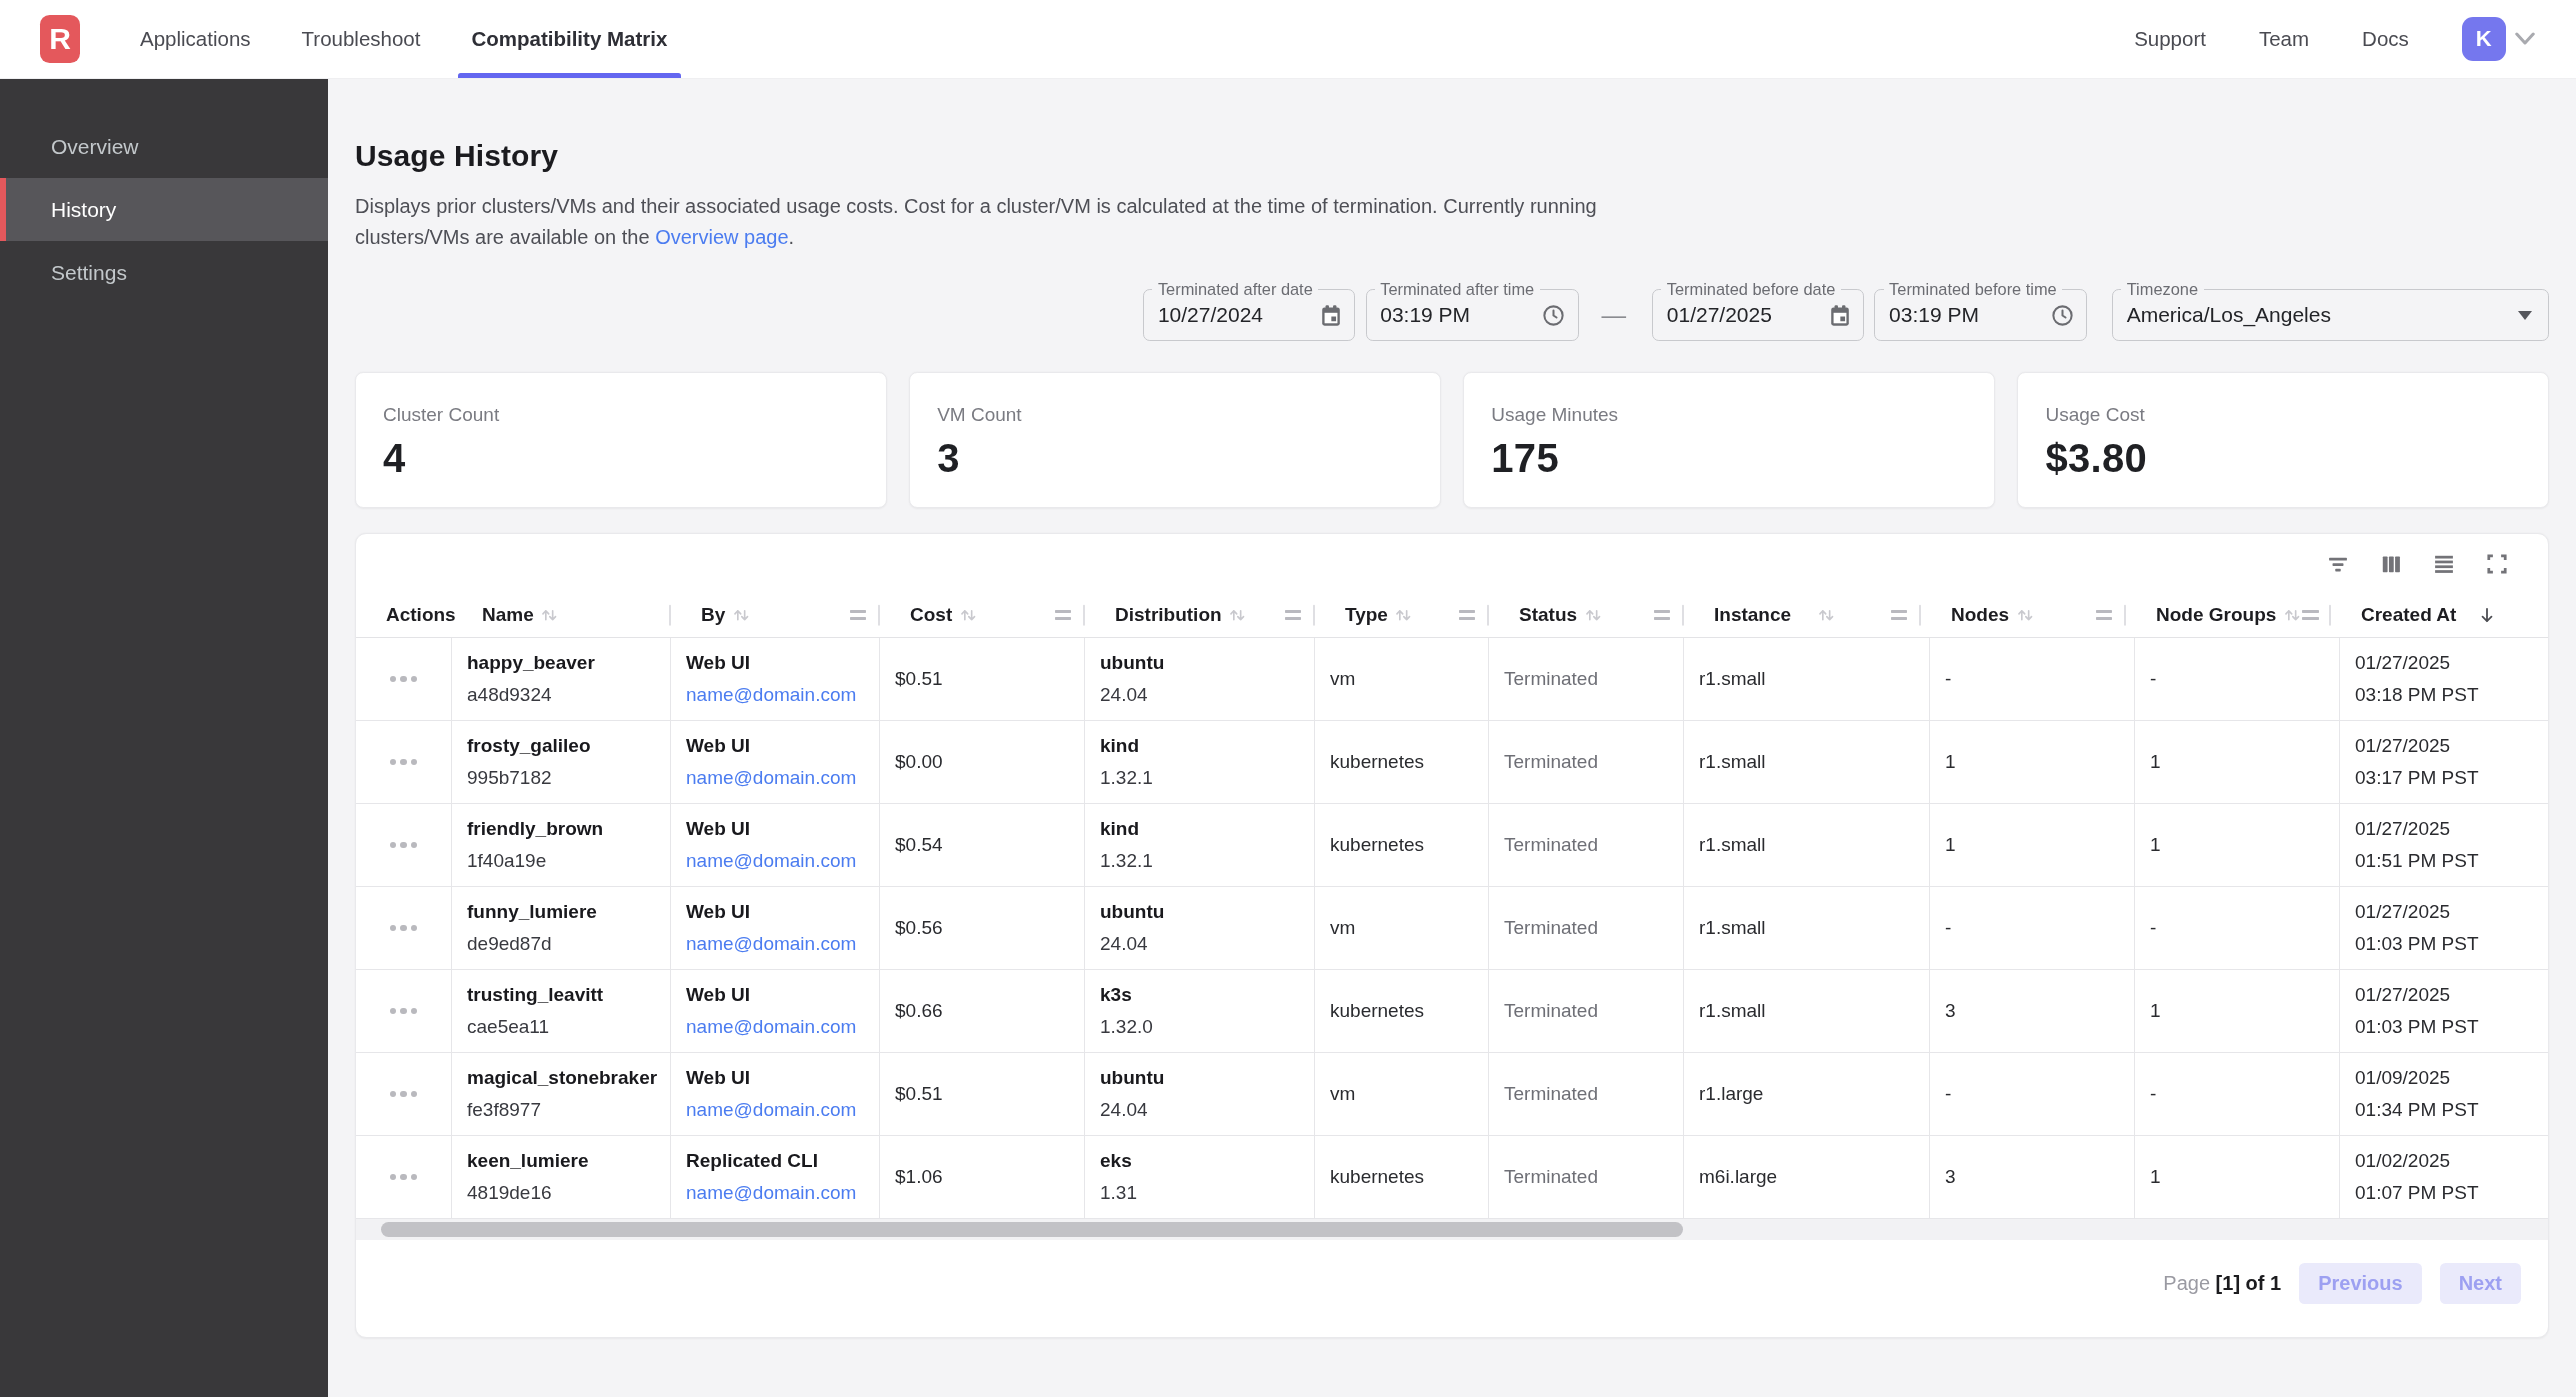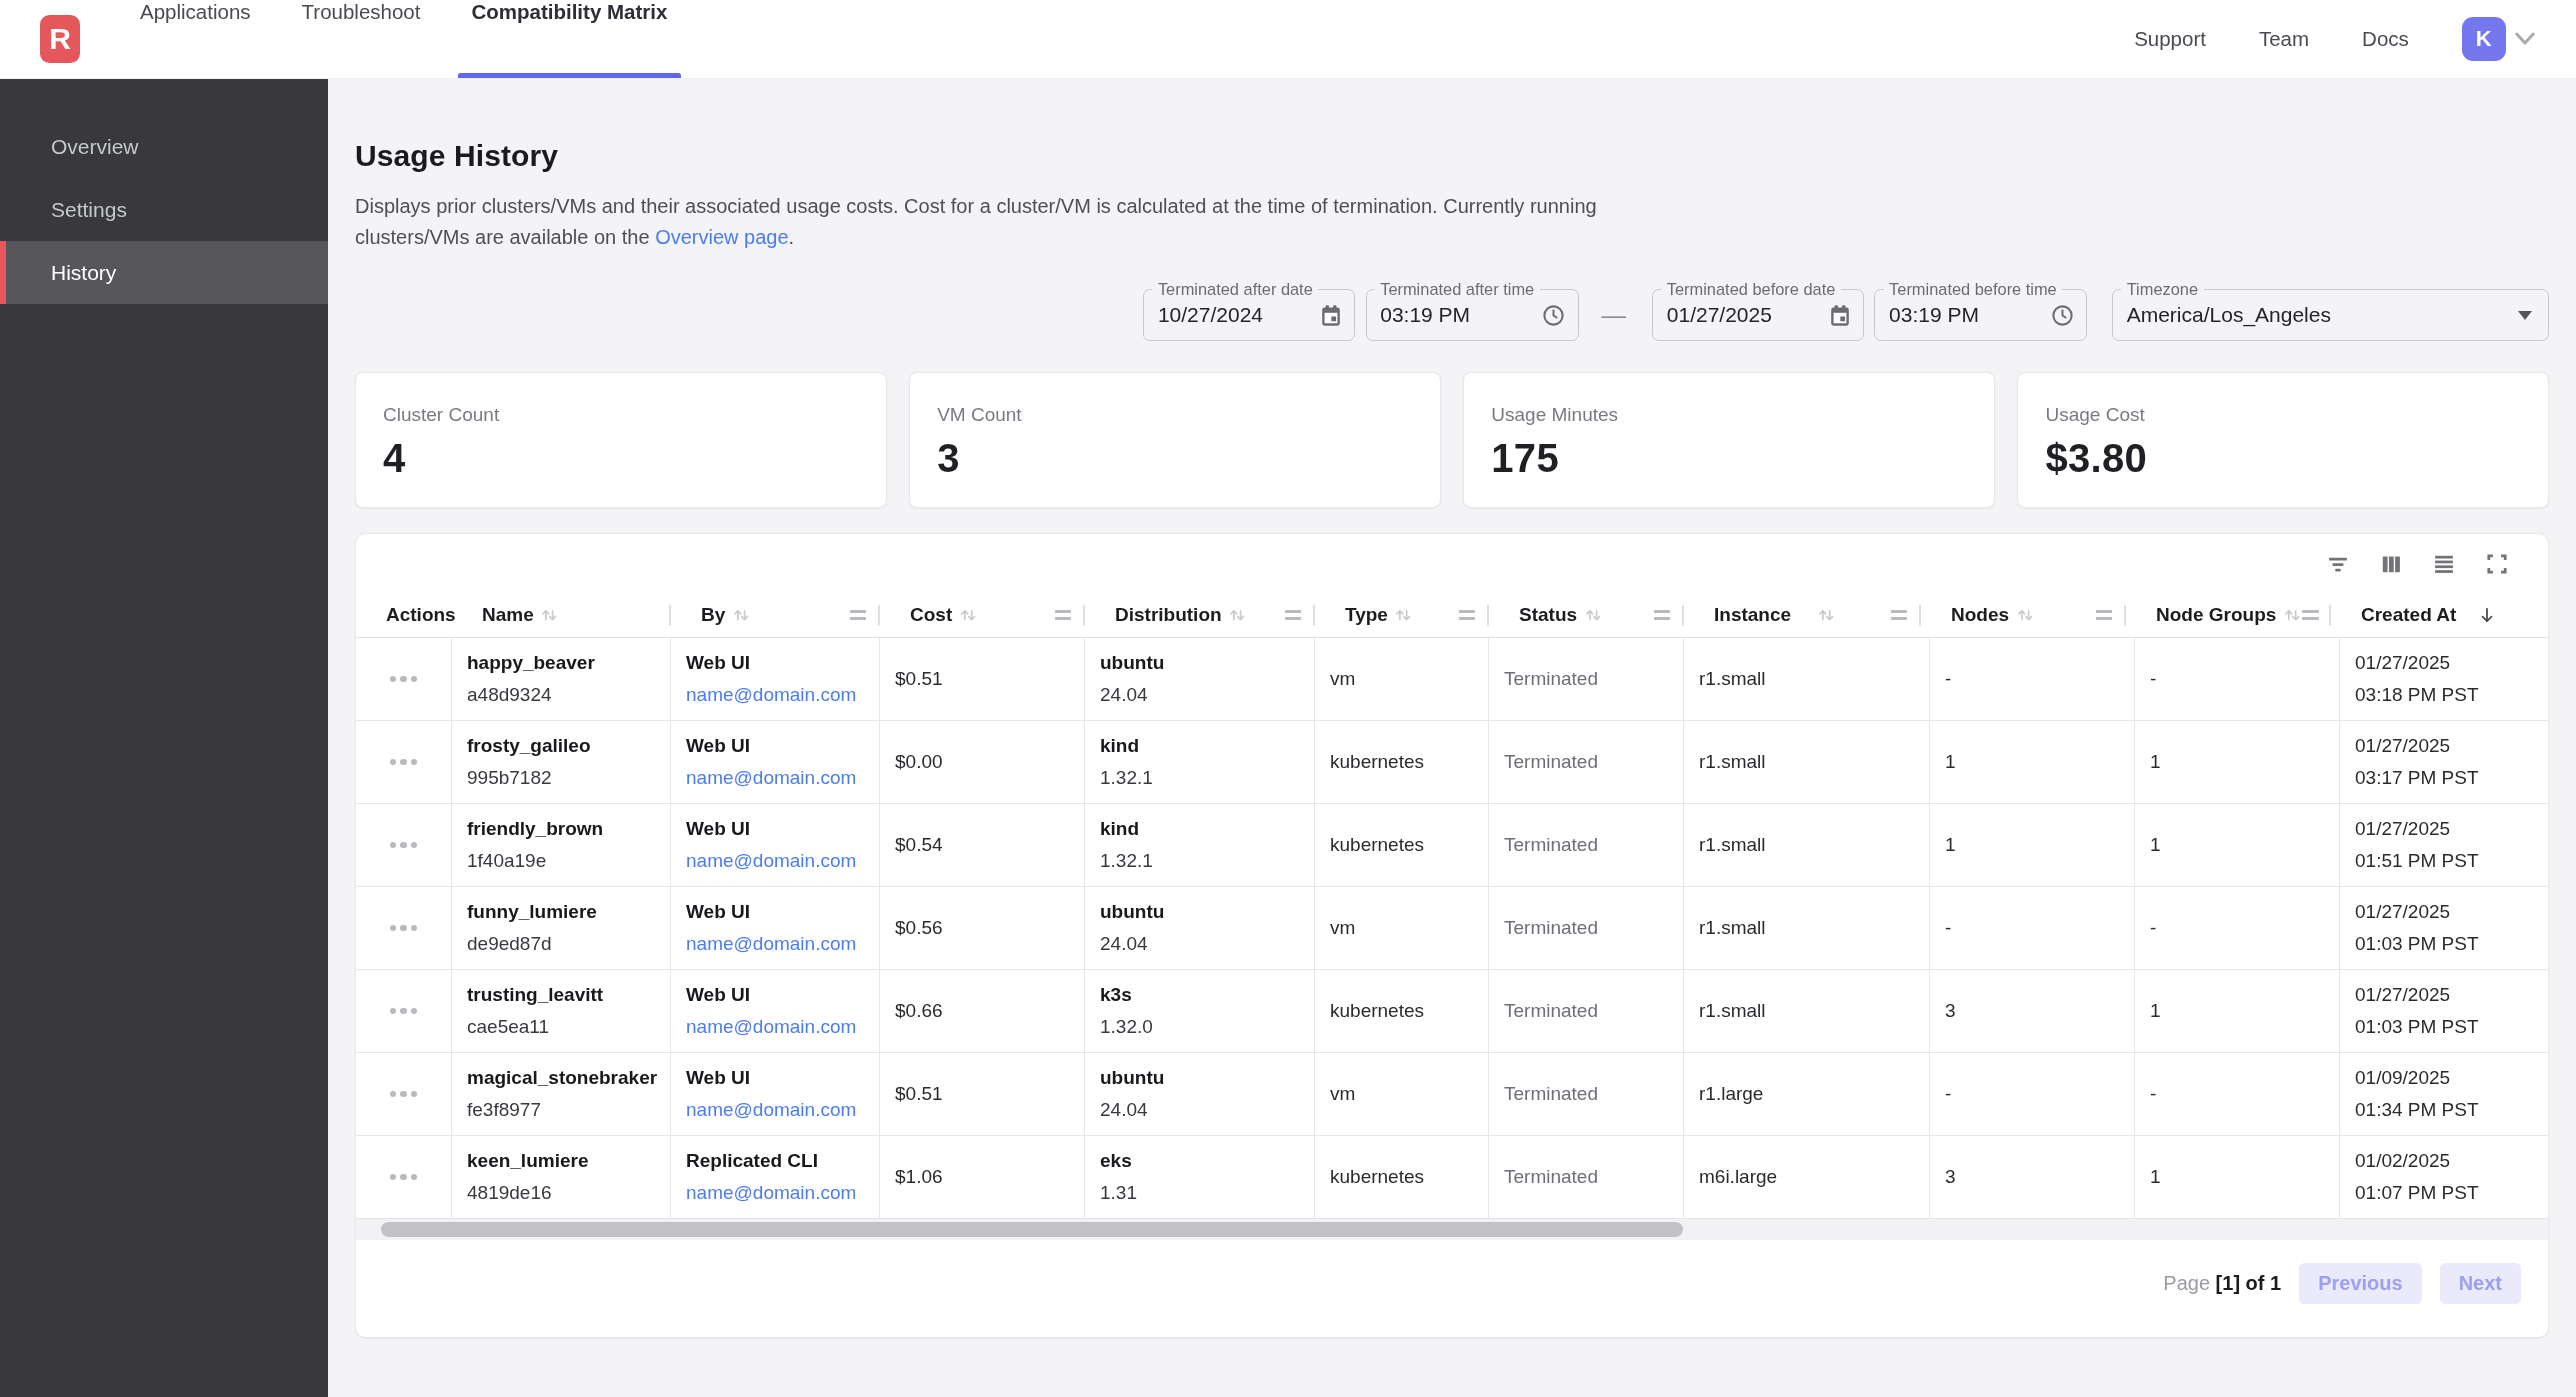--- a/index.html
+++ b/index.html
@@ -8,21 +8,21 @@
     width:2576px; height:1397px; position:relative; overflow:hidden;
     background:#f4f4f6; font-family:"Liberation Sans","DejaVu Sans",sans-serif;
     -webkit-font-smoothing:antialiased;
   }
   
   .topnav { position:absolute; top:0; left:0; width:2576px; height:79px; background:#fff;
     display:flex; align-items:center; z-index:10; border-bottom:0.7px solid #efeff1; }
   .logo { width:40px; height:48px; margin-left:40px; background:#e4585c; border-radius:9.6px;
     color:#fff; font-weight:700; font-size:30px; display:flex; align-items:center; justify-content:center; }
   .nav-tabs { display:flex; height:100%; margin-left:60px; gap:51px; }
-  .nav-tab { display:flex; align-items:flex-start; height:100%; position:relative;
+  .nav-tab { display:flex; align-items:center; height:100%; position:relative;
     font-size:20.5px; color:#4a4b52; cursor:pointer; white-space:nowrap; }
   .nav-tab.active { color:#2e2f36; font-weight:700; }
   .tab-underline { position:absolute; left:-13.7px; right:-13.7px; bottom:0; height:5.5px;
     background:#6366f0; border-radius:2.7px 2.7px 0 0; }
   .nav-right { margin-left:auto; display:flex; align-items:center; gap:53px; margin-right:40px; }
   .nav-link { font-size:20.5px; color:#4a4b52; cursor:pointer; white-space:nowrap; }
   .avatar-wrap { display:flex; align-items:center; gap:8.2px; cursor:pointer; }
   .avatar { width:44px; height:44px; border-radius:11px; background:#7577ee; color:#fff;
     font-size:22px; font-weight:600; display:flex; align-items:center; justify-content:center; }
   
@@ -118,25 +118,25 @@
         <path d="M4 3 L16 16 L28 3" stroke="#a9aaaf" stroke-width="4.5" stroke-linecap="round" stroke-linejoin="round"></path>
       </svg>
     </div>
   </div>
 </div>
 
 <div class="sidebar">
   <div class="side-item">
     <span>Overview</span>
   </div>
+  <div class="side-item active">
+    <span>History</span>
+  </div>
   <div class="side-item">
     <span>Settings</span>
-  </div>
-  <div class="side-item active">
-    <span>History</span>
   </div>
 </div>
 
 <div class="main">
 
   <h1 class="page-title">Usage History</h1>
   <div class="page-desc">
     <span>Displays prior clusters/VMs and their associated usage costs. Cost for a cluster/VM is calculated at the time of termination. Currently running clusters/VMs are available on the </span><a>Overview page</a><span>.</span>
   </div>
 

